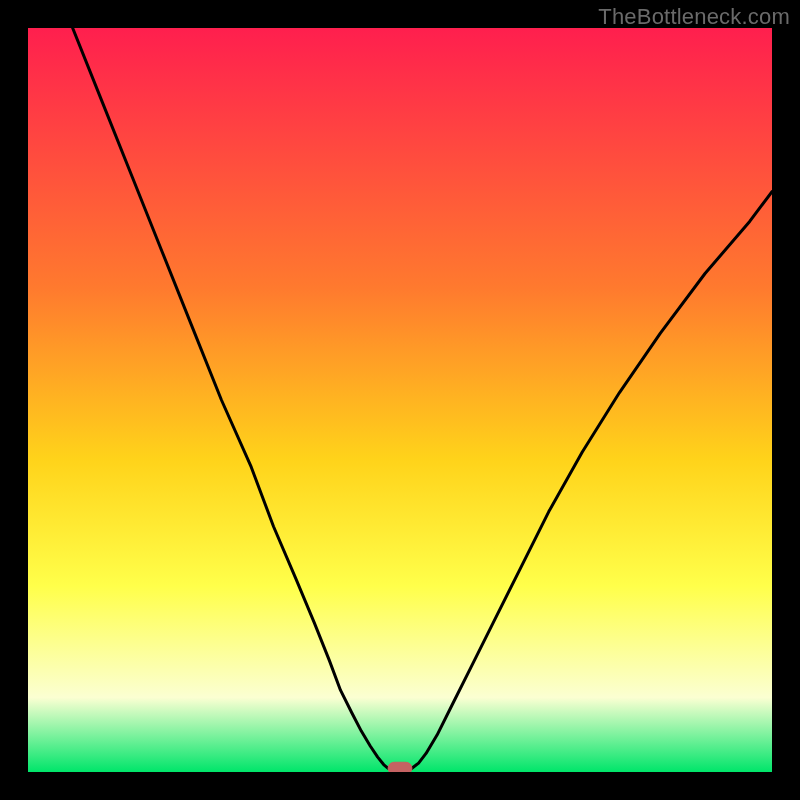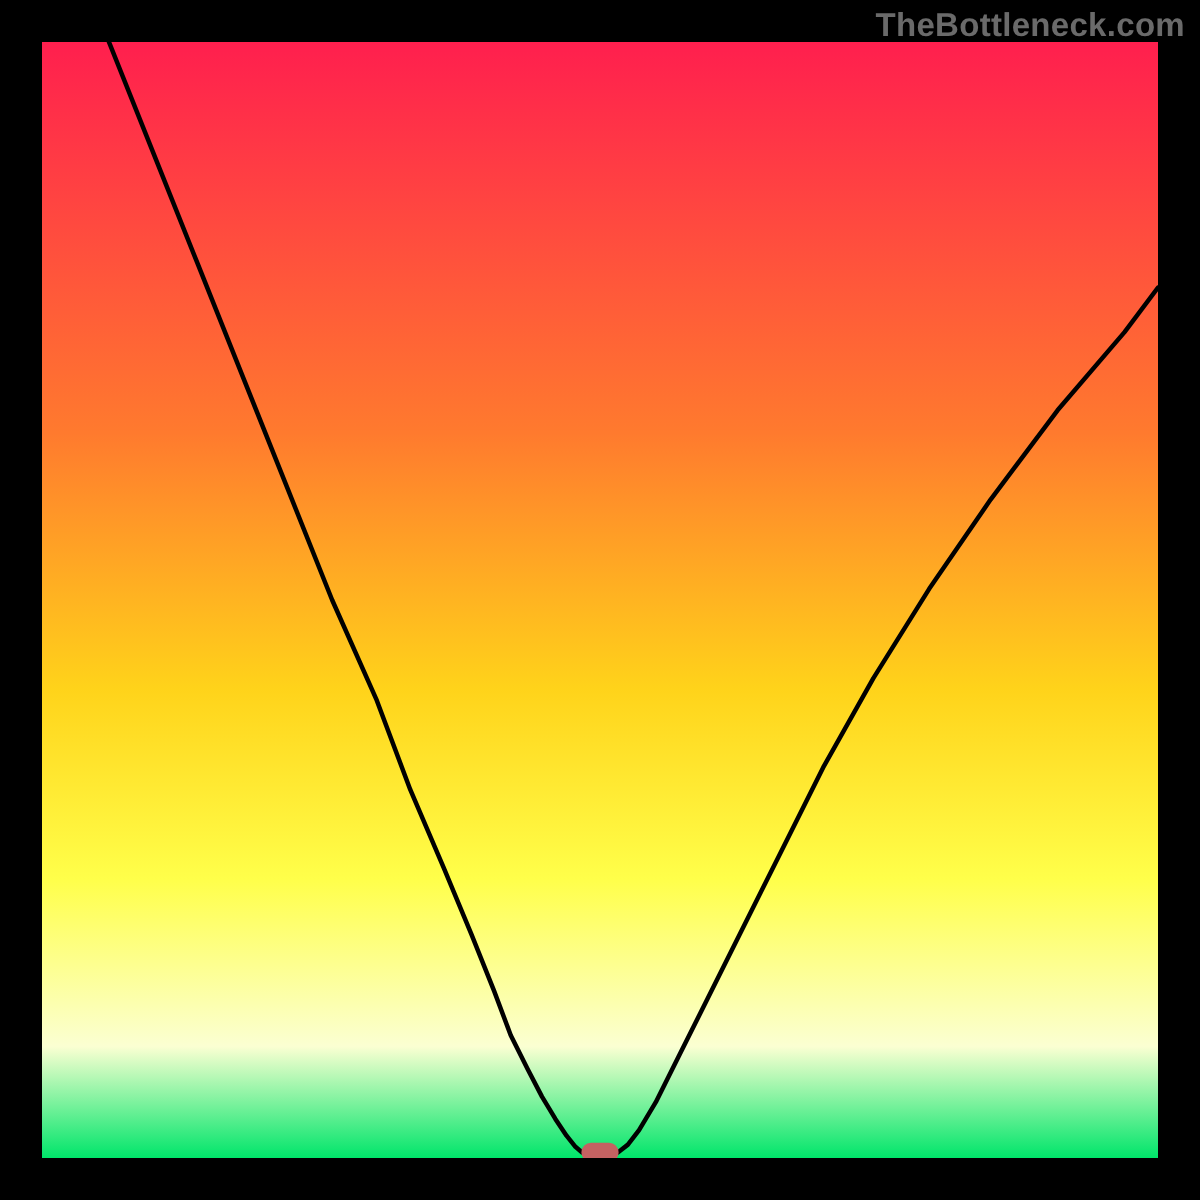--- a/index.html
+++ b/index.html
@@ -16,21 +16,21 @@
     width: 800px;
     height: 800px;
     background: #000;
   }
   .watermark {
     position: absolute;
     top: 4px;
     right: 10px;
     color: #6a6a6a;
     font-size: 22px;
-    font-weight: 700;
+    font-weight: 400;
     letter-spacing: 0.2px;
     z-index: 10;
     text-align: center;
   }
   .plot {
     position: absolute;
     left: 28px;
     top: 28px;
     width: 744px;
     height: 744px;

